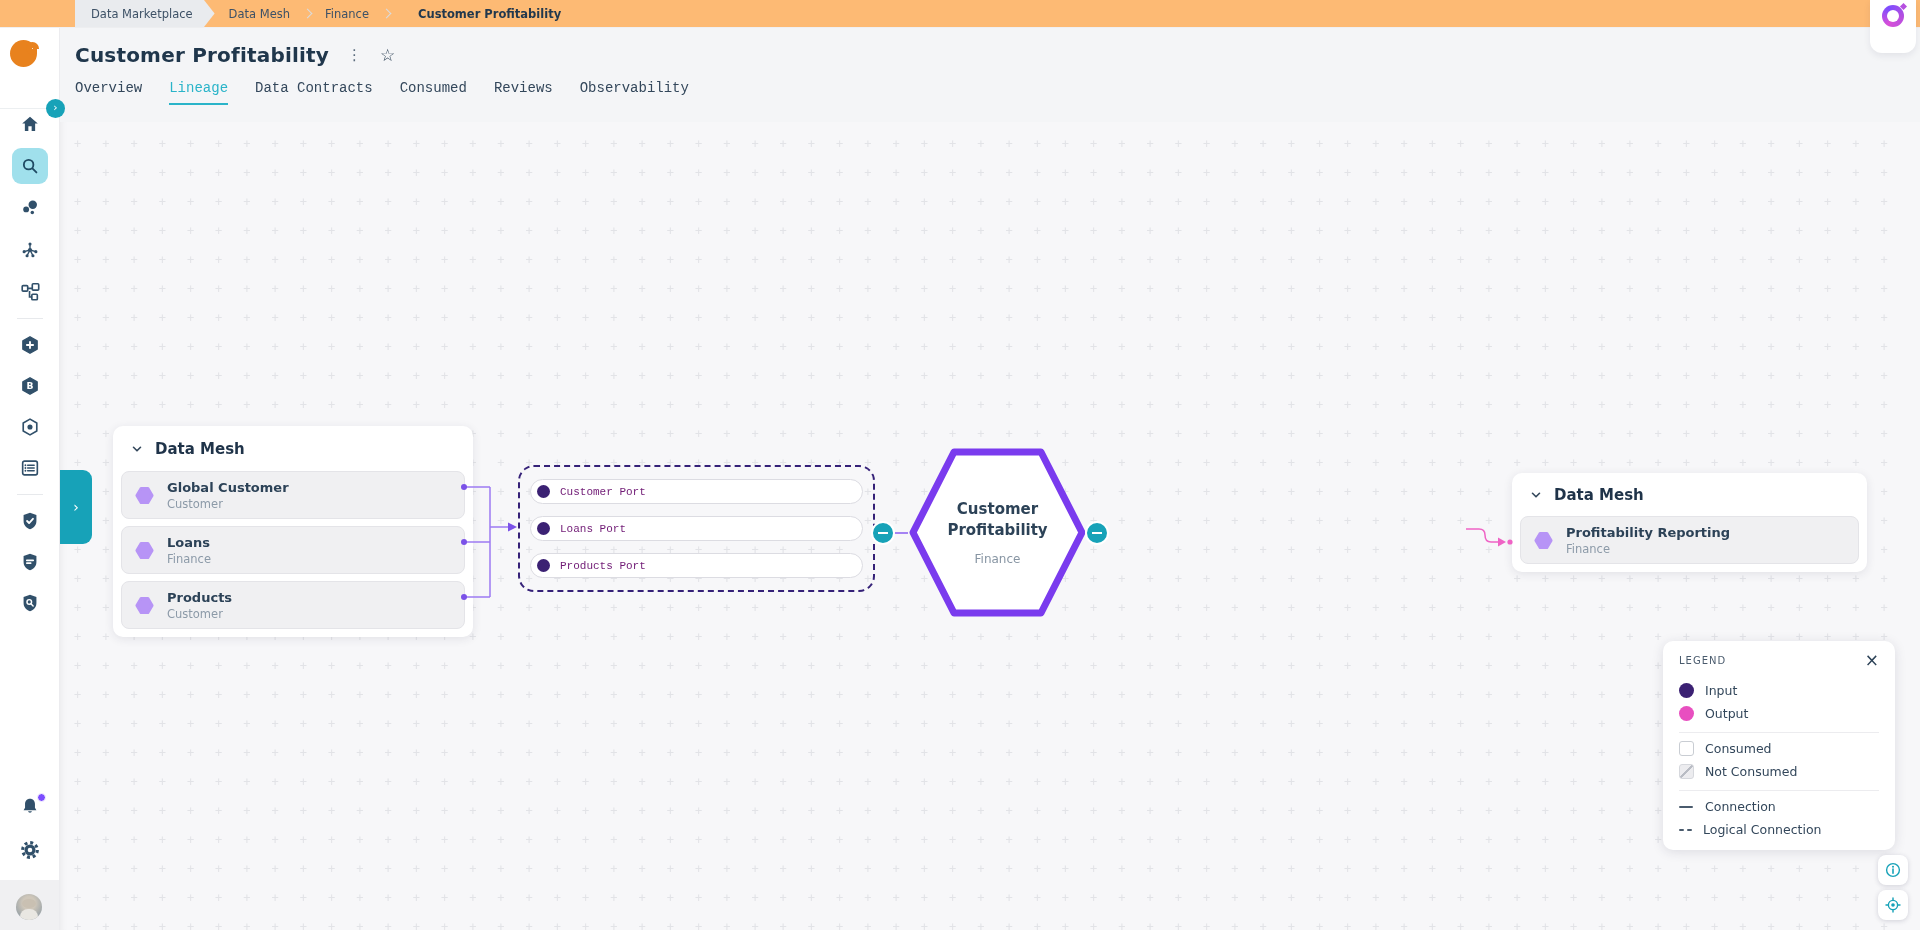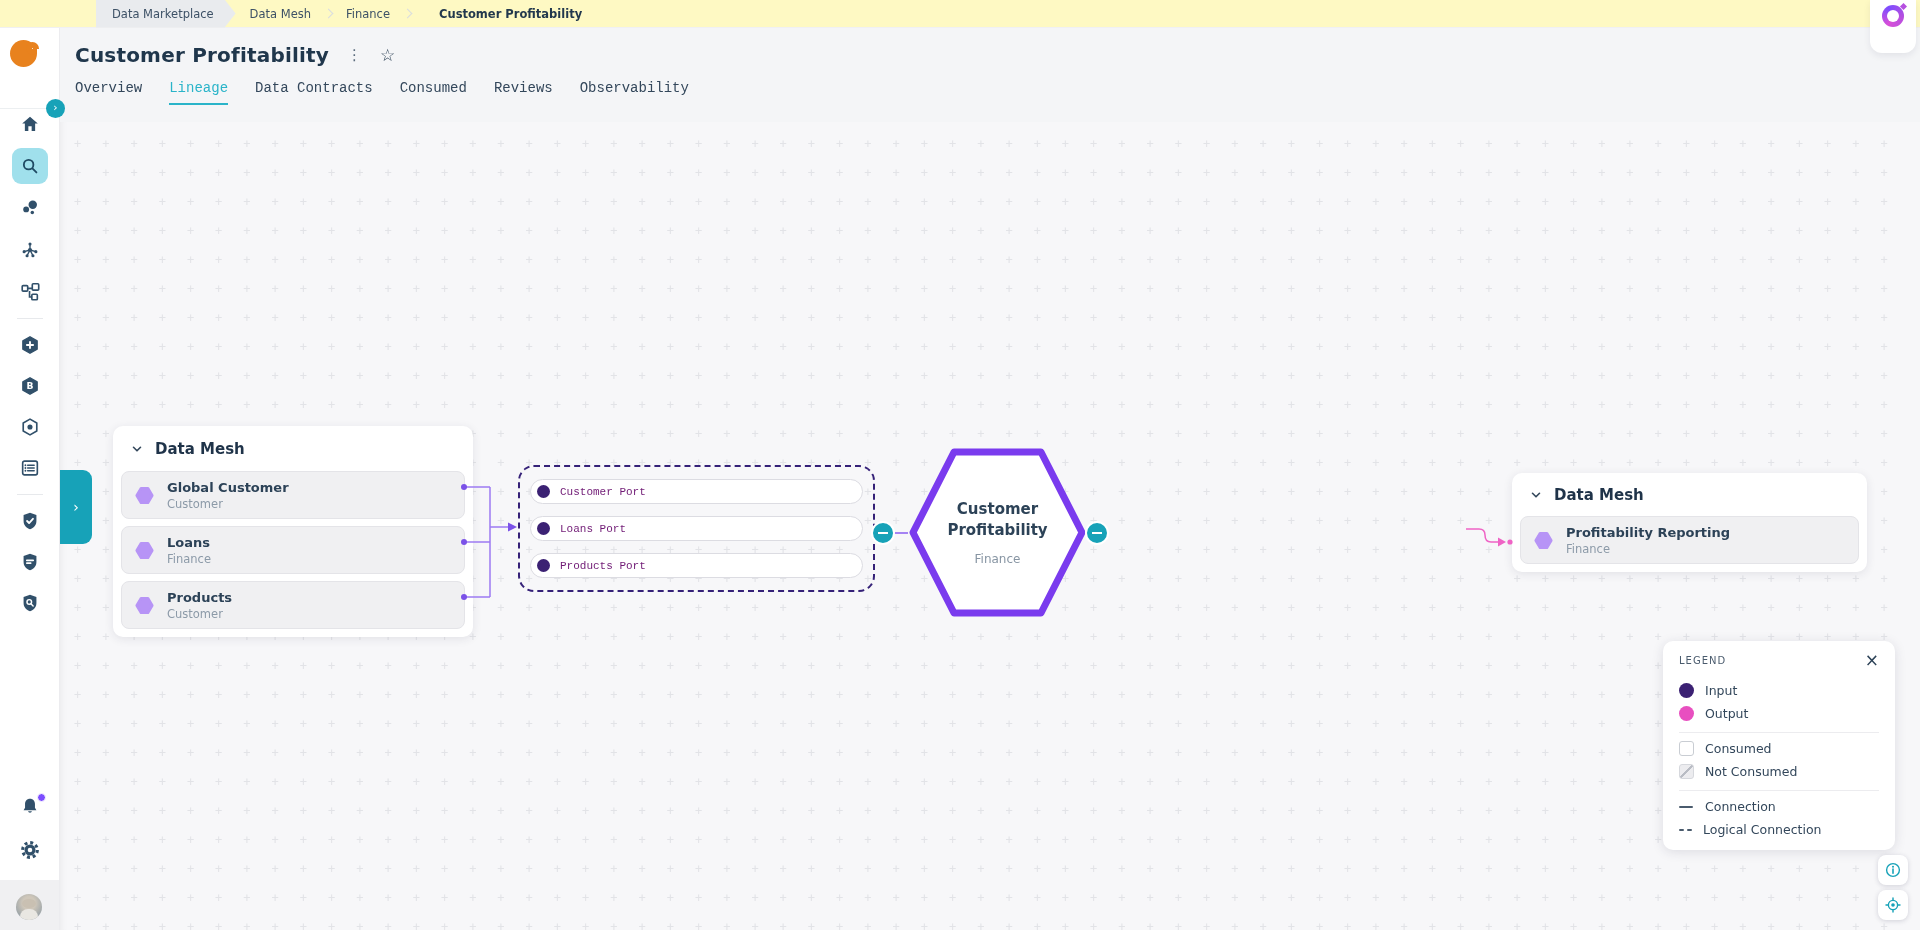--- a/index.html
+++ b/index.html
@@ -2,22 +2,22 @@
 <html><head>
 <meta charset="utf-8">
 <style>
   * { margin:0; padding:0; box-sizing:border-box; }
   html,body { width:1920px; height:930px; overflow:hidden; background:#fff;
     font-family:"DejaVu Sans","Liberation Sans",sans-serif; }
   .app { display:grid; grid-template-rows:28px 1fr; grid-template-columns:60px 1fr;
     width:1920px; height:930px; }
 
   
-  .topbar { grid-column:1/3; background:#fef9c3; display:flex; align-items:center;
-    padding-left:96px; position:relative; border-bottom:1px solid #f0f0f2; z-index:20; }
+  .topbar { grid-column:1/3; background:#fdba74; display:flex; align-items:center;
+    padding-left:75px; position:relative; border-bottom:1px solid #f0f0f2; z-index:20; }
   .crumbs { display:flex; align-items:center; font-size:11.5px; color:#3d5166; }
   .crumb-first { background:#e9ebee; height:28px; line-height:28px; padding:0 22px 0 16px;
     clip-path:polygon(0 0,calc(100% - 11px) 0,100% 50%,calc(100% - 11px) 100%,0 100%);
     cursor:pointer; }
   .crumb { cursor:pointer; }
   .crumb-sep { width:7px; height:7px; border-top:1.5px solid #d9dce0; border-right:1.5px solid #d9dce0;
     transform:rotate(45deg); margin:0 14px; }
   .crumb-last { font-weight:700; color:#22384d; margin-left:14px; }
   .ai-dock { position:absolute; top:0; right:4px; width:46px; height:53px; background:#fff;
     border-radius:0 0 12px 12px; box-shadow:0 3px 7px rgba(30,30,60,.08); }

